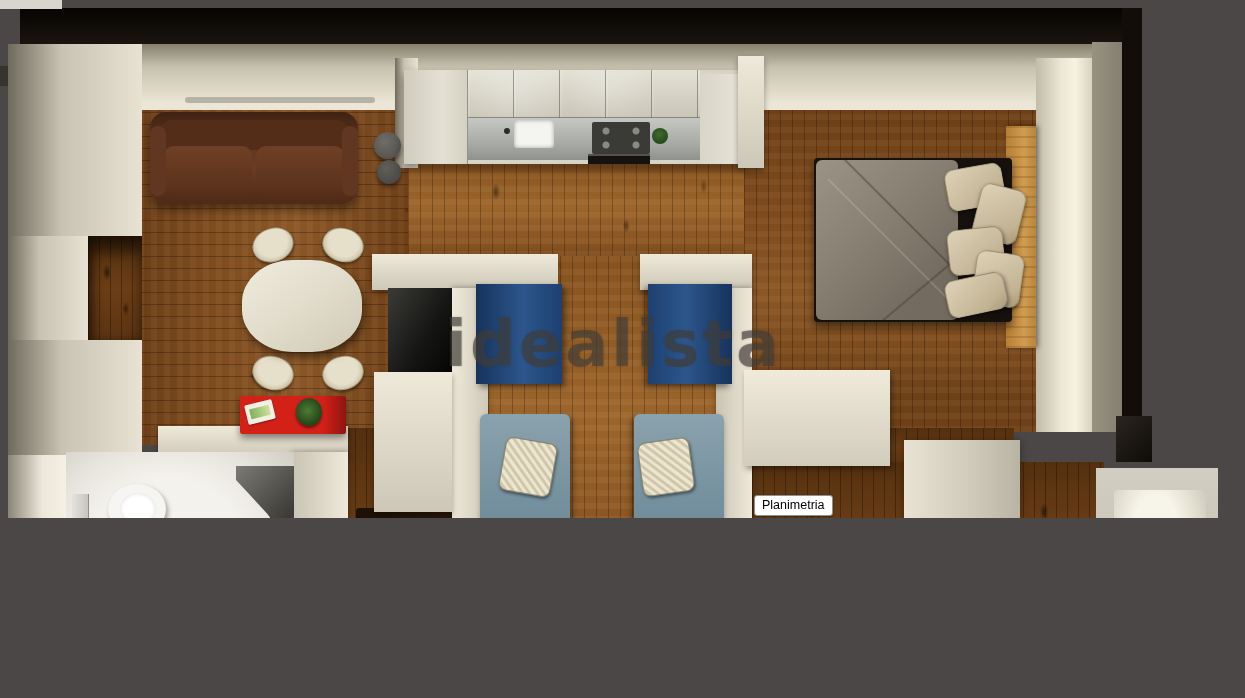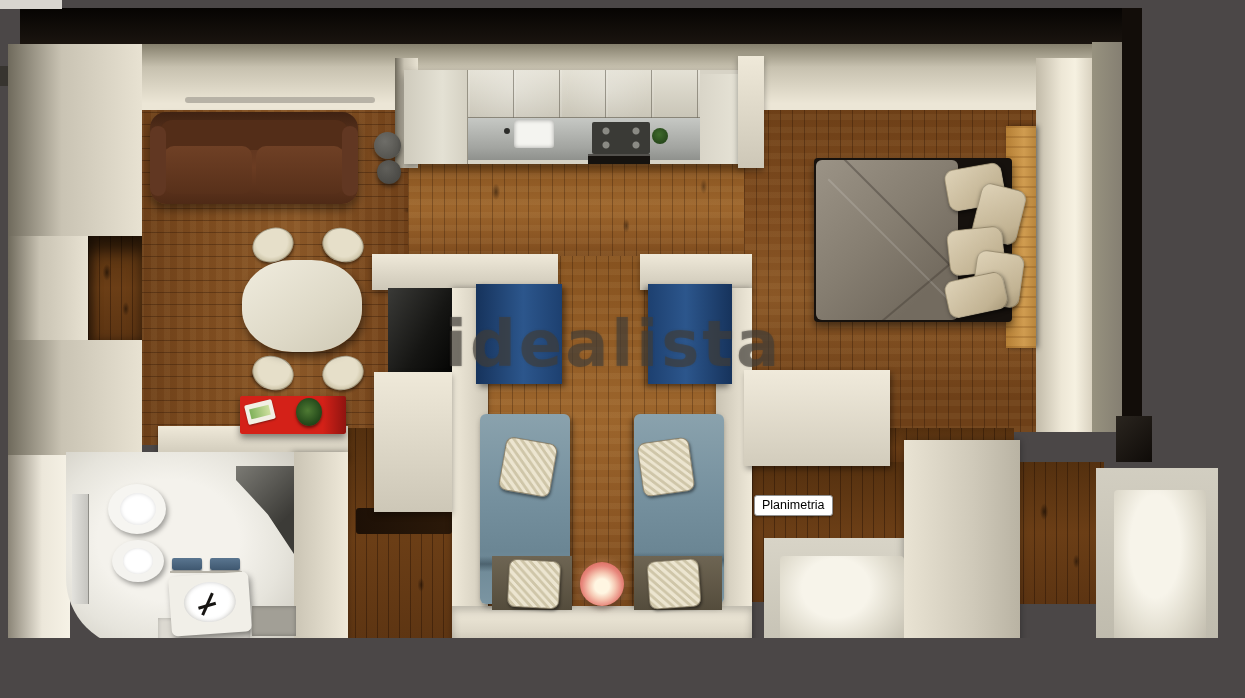--- a/index.html
+++ b/index.html
@@ -1,16 +1,16 @@
 <!DOCTYPE html>
 <html><head>
 <meta charset="utf-8">
 <style>
   html,body{margin:0;padding:0;background:#4b4747;}
-  #stage{position:relative;width:1245px;height:638px;overflow:hidden;background:#4b4747;
+  #stage{position:relative;width:1245px;height:518px;overflow:hidden;background:#4b4747;
          font-family:"Liberation Sans",sans-serif;}
   .abs{position:absolute;}
   .wall-t{background:linear-gradient(180deg,#857f6c 0%,#c7c1af 35%,#ece6d6 90%);}
   .wall-l{background:linear-gradient(90deg,#6f6a5c 0%,#c9c3b3 40%,#e8e2d2 100%);}
   .wall-in{background:linear-gradient(90deg,#efe9d9,#cfc9b9);box-shadow:0 0 6px rgba(0,0,0,.35);}
   .wall-in2{background:linear-gradient(270deg,#efe9d9,#c9c3b3);box-shadow:0 0 6px rgba(0,0,0,.35);}
   .wall-h{background:linear-gradient(180deg,#efe9d9,#cdc7b7);box-shadow:0 3px 6px rgba(0,0,0,.35);}
 
   
   .wood-h{background:

